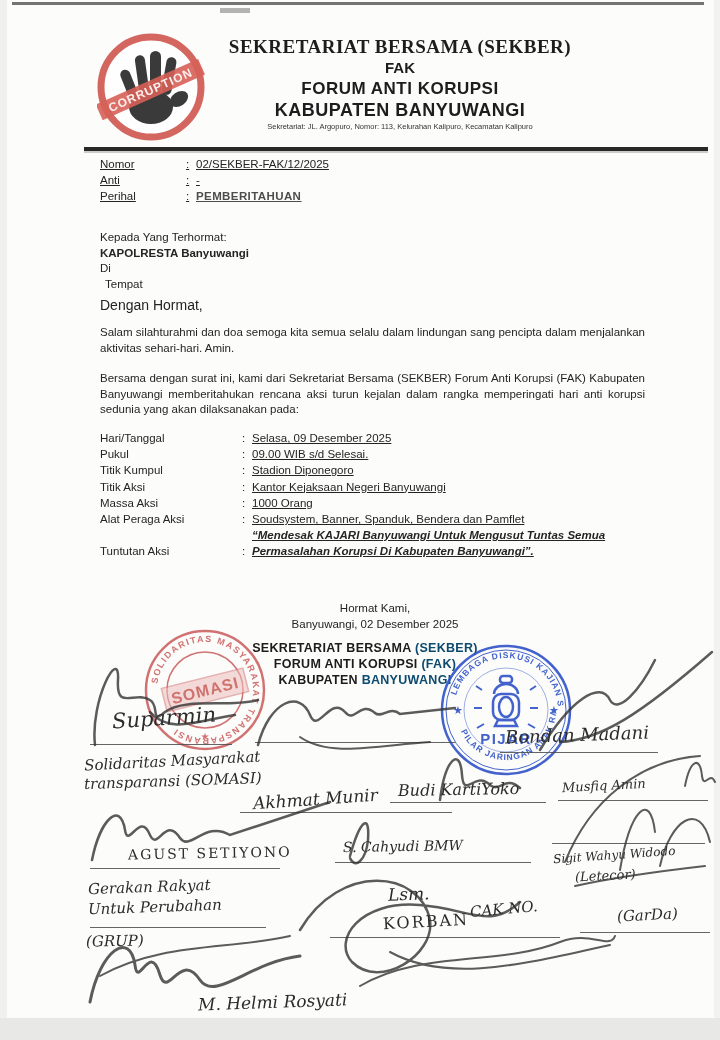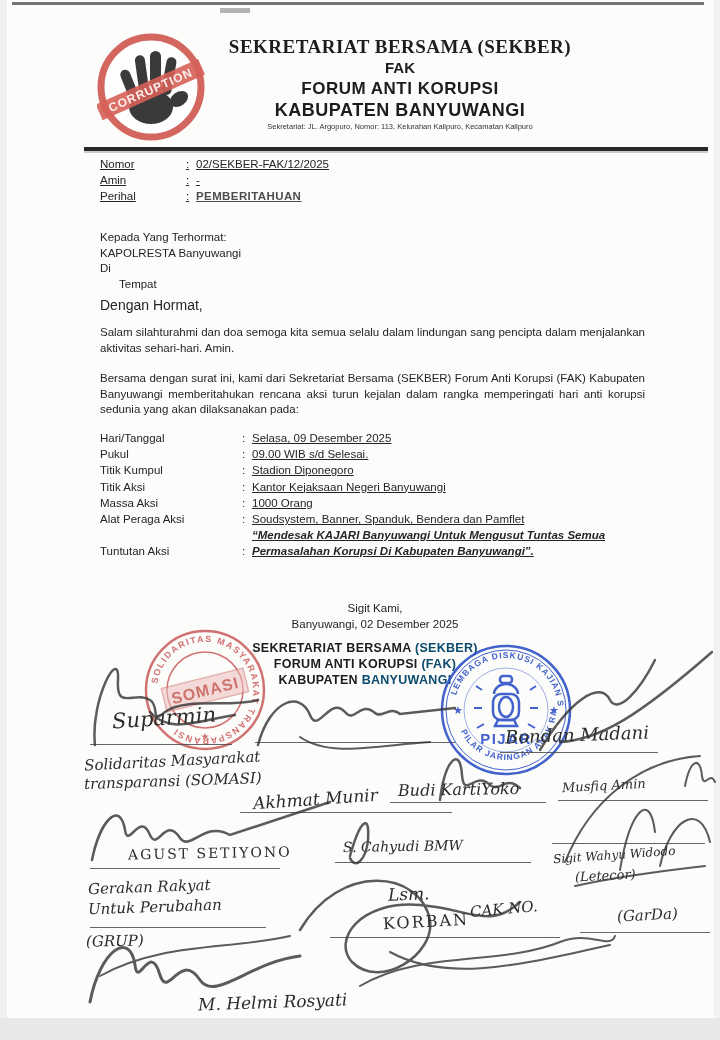--- a/index.html
+++ b/index.html
@@ -21,22 +21,22 @@
   .taddr{font-size:7.5px;line-height:10px;color:#333;margin-top:1px;}
   .rule{position:absolute;left:84px;top:147px;width:624px;border-top:4px solid #282828;box-shadow:0 2px 0 rgba(60,60,60,.25);}
 
   
   .meta{position:absolute;left:100px;top:156px;font-size:11.5px;line-height:16px;text-decoration:underline;}
   .meta .row{display:flex;}
   .meta .lbl{width:86px;}
   .meta .sep{width:10px;}
   .perihal-val{font-weight:bold;color:#4d4d4d;text-decoration:underline;letter-spacing:.4px;}
   .recipient{position:absolute;left:100px;top:230px;font-size:11.5px;line-height:15.5px;}
-  .recipient .b{font-weight:normal;}
-  .recipient .u{margin-left:19px;}
+  .recipient .b{font-weight:bold;}
+  .recipient .u{margin-left:5px;}
   .greeting{position:absolute;left:100px;top:297px;font-size:14px;}
   .para{position:absolute;left:100px;width:545px;font-size:11.5px;line-height:15.6px;text-align:justify;}
   .p1{top:325px;}
   .p2{top:371px;}
   .closing{top:562px;}
   .details{position:absolute;left:100px;top:430px;width:560px;font-size:11.5px;line-height:16.2px;}
   .details .row{display:flex;align-items:flex-end;}
   .details .lbl{width:142px;flex:none;}
   .details .sep{width:10px;flex:none;}
   .details .val{flex:1;text-decoration:underline;}
@@ -94,21 +94,21 @@
   </div>
   <div class="rule"></div>
 
   <div class="meta">
     <div class="row">
       <span class="lbl">Nomor</span>
       <span class="sep">:</span>
       <span>02/SEKBER-FAK/12/2025</span>
     </div>
     <div class="row">
-      <span class="lbl">Amin</span>
+      <span class="lbl">Anti</span>
       <span class="sep">:</span>
       <span>-</span>
     </div>
     <div class="row">
       <span class="lbl">Perihal</span>
       <span class="sep">:</span>
       <span class="perihal-val">PEMBERITAHUAN</span>
     </div>
   </div>
 
@@ -159,21 +159,21 @@
       <span class="sep">:</span>
       <span class="val demand">
         <span>“Mendesak KAJARI Banyuwangi Untuk Mengusut Tuntas Semua</span><br>
         <span>Permasalahan Korupsi Di Kabupaten Banyuwangi”.</span>
       </span>
     </div>
   </div>
 
 
   <div class="signoff">
-    <div>Sigit Kami,</div>
+    <div>Hormat Kami,</div>
     <div>Banyuwangi, 02 Desember 2025</div>
   </div>
   <div class="orgblock">
     <div><span>SEKRETARIAT BERSAMA</span> <span class="red">(SEKBER)</span></div>
     <div><span>FORUM ANTI KORUPSI</span> <span class="red">(FAK)</span></div>
     <div><span>KABUPATEN</span> <span class="red">BANYUWANGI</span></div>
   </div>
 
   <div class="stamp stamp-red">
     <svg width="128" height="128" viewBox="0 0 128 128">

